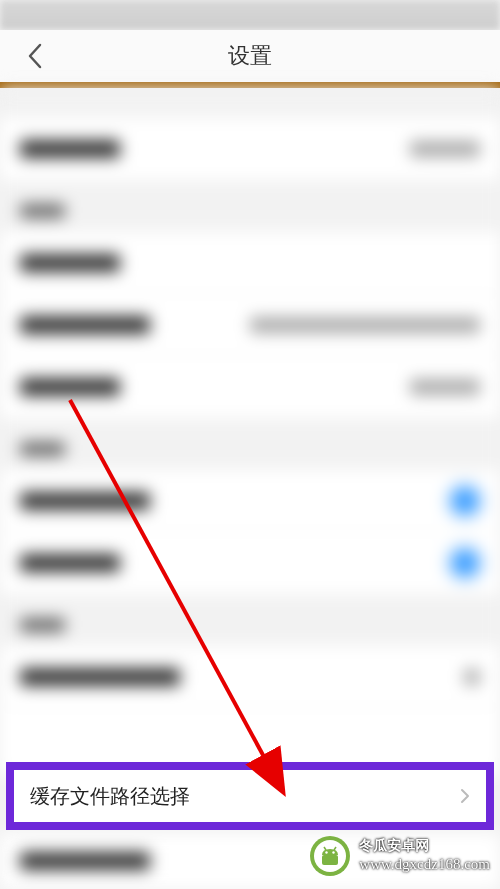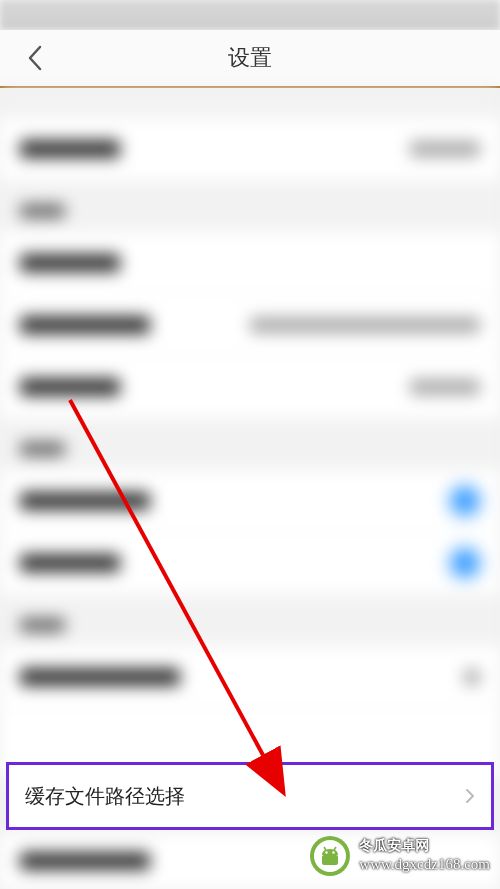--- a/index.html
+++ b/index.html
@@ -15,21 +15,21 @@
       height: 30px;
       background: linear-gradient(to bottom, #d8d8d8, #cecece);
       filter: blur(3px);
     }
     .nav-bar {
       height: 58px;
       background: #fafafa;
       display: flex;
       align-items: center;
       position: relative;
-      border-bottom: 2px solid #a16207;
+      border-bottom: 6px solid #a16207;
     }
     .back-btn {
       position: absolute;
       left: 20px;
       width: 30px;
       height: 30px;
       display: flex;
       align-items: center;
       justify-content: center;
       cursor: pointer;
@@ -88,21 +88,21 @@
       align-items: center;
     }
     .section-header .label-blur { background: #666; height: 14px; }
     .highlight-item {
       position: absolute;
       left: 6px;
       right: 6px;
       top: 762px;
       height: 68px;
       background: #fff;
-      border: 3px solid #6d28d9;
+      border: 8px solid #6d28d9;
       display: flex;
       align-items: center;
       justify-content: space-between;
       padding: 0 16px;
       z-index: 10;
     }
     .highlight-label {
       font-size: 20px;
       color: #222;
     }

